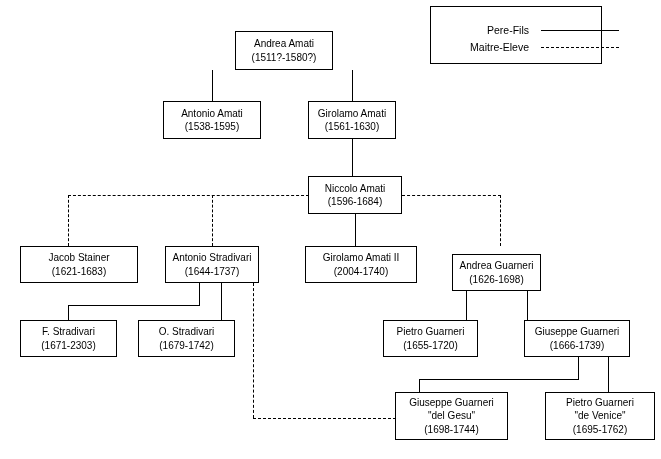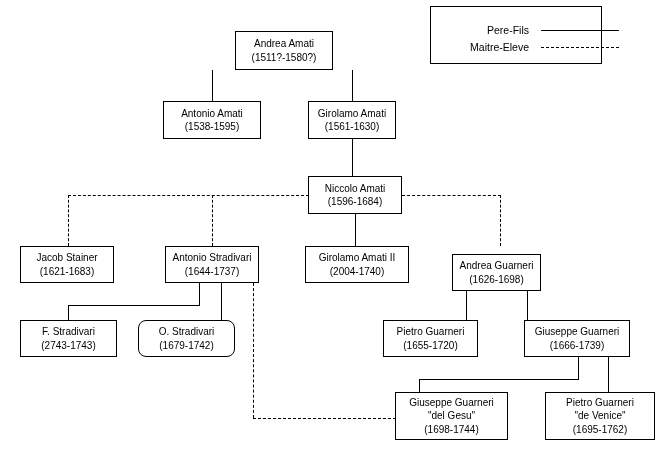--- a/index.html
+++ b/index.html
@@ -129,46 +129,46 @@
   <div class="node" style="left:308px; top:101px; width:88px; height:38px;">
     <span class="ln">Girolamo Amati</span>
     <span class="ln">(1561-1630)</span>
   </div>
 
   <div class="node" style="left:308px; top:176px; width:94px; height:38px;">
     <span class="ln">Niccolo Amati</span>
     <span class="ln">(1596-1684)</span>
   </div>
 
-  <div class="node" style="left:20px; top:246px; width:94px; height:37px;">
+  <div class="node" style="left:20px; top:246px; width:118px; height:37px;">
     <span class="ln">Jacob Stainer</span>
     <span class="ln">(1621-1683)</span>
   </div>
 
   <div class="node" style="left:165px; top:246px; width:94px; height:37px;">
     <span class="ln">Antonio Stradivari</span>
     <span class="ln">(1644-1737)</span>
   </div>
 
-  <div class="node" style="left:305px; top:246px; width:104px; height:37px;">
+  <div class="node" style="left:305px; top:246px; width:112px; height:37px;">
     <span class="ln">Girolamo Amati II</span>
     <span class="ln">(2004-1740)</span>
   </div>
 
   <div class="node" style="left:452px; top:254px; width:89px; height:37px;">
     <span class="ln">Andrea Guarneri</span>
     <span class="ln">(1626-1698)</span>
   </div>
 
   <div class="node" style="left:20px; top:320px; width:97px; height:37px;">
     <span class="ln">F. Stradivari</span>
-    <span class="ln">(2743-1743)</span>
-  </div>
-
-  <div class="node" style="left:138px; top:320px; width:97px; height:37px;border-radius:8px;">
+    <span class="ln">(1671-2303)</span>
+  </div>
+
+  <div class="node" style="left:138px; top:320px; width:97px; height:37px;">
     <span class="ln">O. Stradivari</span>
     <span class="ln">(1679-1742)</span>
   </div>
 
   <div class="node" style="left:383px; top:320px; width:95px; height:37px;">
     <span class="ln">Pietro Guarneri</span>
     <span class="ln">(1655-1720)</span>
   </div>
 
   <div class="node" style="left:524px; top:320px; width:106px; height:37px;">

